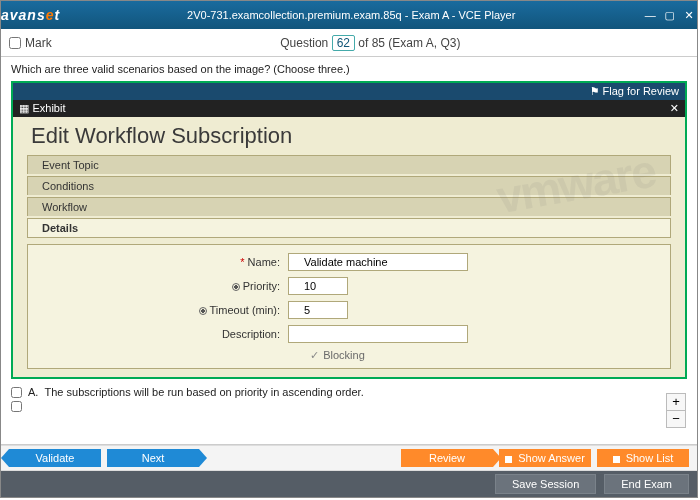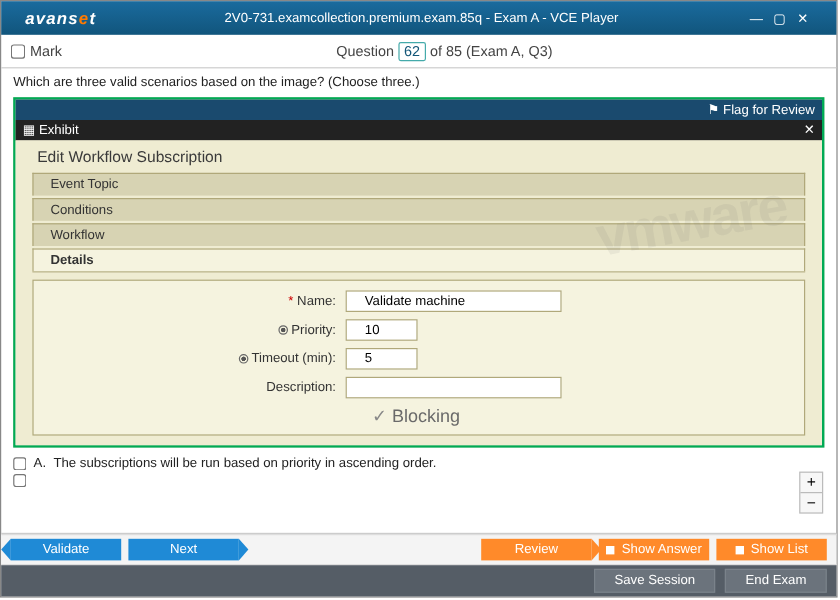--- a/index.html
+++ b/index.html
@@ -1,45 +1,45 @@
 <!DOCTYPE html>
 <html><head>
 <meta charset="utf-8">
 <style>
   * { box-sizing: border-box; margin: 0; padding: 0; font-family: Arial, sans-serif; }
   body { background: #fff; width: 700px; height: 500px; overflow: hidden; }
   .window { border: 1px solid #888; width: 698px; height: 498px; display: flex; flex-direction: column; }
-  .titlebar { background: linear-gradient(#1a6b9e,#11557c); color: #fff; height: 28px; display: flex; align-items: center; justify-content: space-between; padding: 0 20px; font-size: 12px; }
+  .titlebar { background: linear-gradient(#1a6b9e,#11557c); color: #fff; height: 28px; display: flex; align-items: center; justify-content: space-between; padding: 0 0; font-size: 12px; }
   .brand { font-size: 14px; font-weight: bold; font-style: italic; letter-spacing: 1px; }
   .brand .o { color: #ff7a00; }
   .title-text { flex: 1; text-align: center; font-size: 11px; }
   .winctrl span { display: inline-block; width: 16px; text-align: center; cursor: pointer; font-size: 11px; }
   .questionbar { height: 28px; display: flex; align-items: center; border-bottom: 1px solid #ccc; font-size: 12px; color: #444; padding: 0 8px; }
   .questionbar .mark { display: flex; align-items: center; gap: 4px; }
   .questionbar .mark input { width: 12px; height: 12px; }
   .questionbar .qinfo { flex: 1; text-align: center; }
   .qnum { display: inline-block; border: 1px solid #4aa; padding: 0 4px; border-radius: 2px; color: #157; }
   .content { flex: 1; overflow: auto; border-bottom: 1px solid #ccc; }
   .qtext { font-size: 11px; color: #222; padding: 6px 10px 4px; }
   .exhibit-wrap { border: 2px solid #0a5; margin: 2px 10px 4px; position: relative; background: #e8e5cc; }
   .exhibit-top { background: #1a4a6e; color: #fff; font-size: 11px; display: flex; justify-content: space-between; padding: 2px 6px; }
   .exhibit-bar { background: #222; color: #fff; font-size: 11px; padding: 2px 6px; display:flex; justify-content:space-between; }
   .exhibit-body { padding: 4px 14px 8px; position: relative; background: #efecd2; }
-  .wf-title { font-size: 13px; color: #3a3a3a; font-weight: normal; padding: 2px 0 6px 4px; }
+  .wf-title { font-size: 22px; color: #3a3a3a; font-weight: normal; padding: 2px 0 6px 4px; }
   .tabs { display: flex; gap: 2px; border-bottom: 1px solid #b0a87a; margin-bottom: 6px; flex-direction: column; }
   .tab { font-size: 11px; padding: 3px 14px; background: #d7d3b3; border: 1px solid #b0a87a; border-bottom: none; color: #333; cursor: pointer; }
   .tab.active { background: #f5f3df; font-weight: bold; }
   .form-area { background: #f5f3df; border: 1px solid #b0a87a; padding: 8px 10px 6px; }
   .frow { display: flex; align-items: center; margin-bottom: 6px; font-size: 11px; }
   .flabel { width: 250px; text-align: right; color: #333; padding-right: 8px; }
   .flabel .req { color: #c00; }
   .flabel .radio { display:inline-block; width:8px; height:8px; border-radius:50%; border:1px solid #666; margin-right:3px; vertical-align:middle; background: radial-gradient(#555 40%, transparent 50%);}
   .finput { border: 1px solid #b0a87a; background: #fff; padding: 2px 15px; font-size: 11px; width: 180px; height: 18px; }
   .finput.num { width: 60px; }
-  .blocking { margin-left: 258px; font-size: 15px; color: #6a6a6a; }
+  .blocking { margin-left: 258px; font-size: 11px; color: #6a6a6a; }
   .blocking .chk { color: #888; margin-right: 4px; }
   .watermark { position: absolute; right: 30px; top: 40px; font-size: 46px; color: rgba(120,120,120,0.1); font-weight: bold; transform: rotate(-10deg); pointer-events: none; letter-spacing:-2px;}
   .answers { font-size: 11px; color: #222; padding: 2px 10px 4px; }
   .answers .arow { display: flex; align-items: flex-start; gap: 6px; padding: 1px 0; }
   .answers input { width: 11px; height: 11px; margin-top: 1px; }
   .zoom { position: absolute; right: 14px; bottom: 72px; width: 20px; border: 1px solid #bbb; background: #f7f7f7; font-size: 13px; text-align: center; }
   .zoom div { border-bottom: 1px solid #bbb; cursor:pointer; line-height:16px;}
   .zoom div:last-child { border-bottom:none;}
   .navbar { height: 26px; background: #f4f4f4; display: flex; align-items: center; padding: 0 8px; gap: 6px; border-top:1px solid #ddd; border-bottom:1px solid #ddd;}
   .navbar .spacer { flex: 1; }

